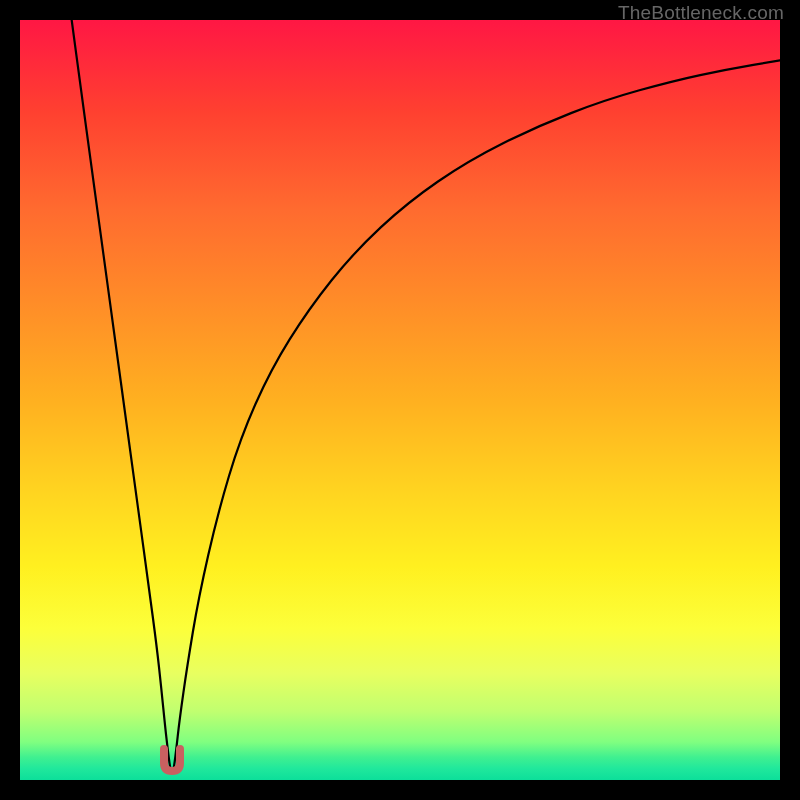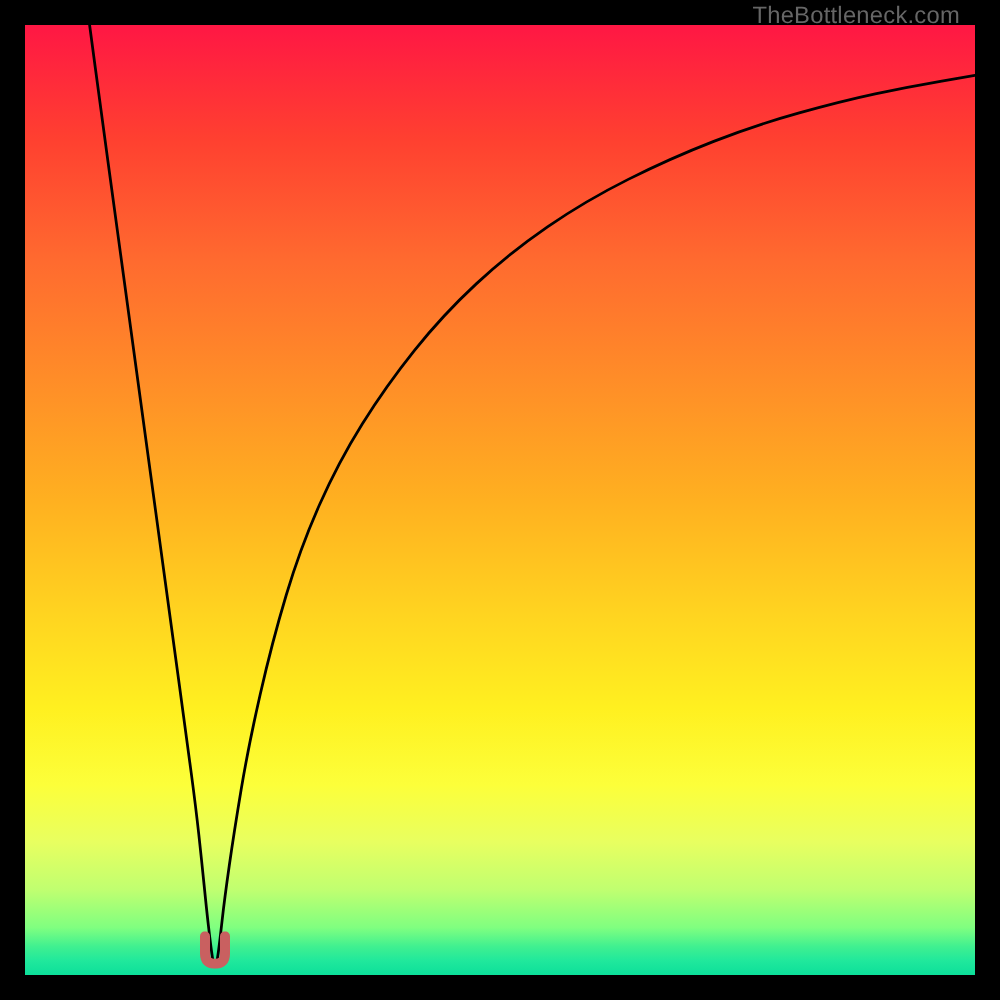--- a/index.html
+++ b/index.html
@@ -29,21 +29,21 @@
         #c0ff70 91%,
         #80ff80 95%,
         #40f090 97%,
         #20e89c 98.5%,
         #0cdf9a 100%
       );
     }
     .watermark {
       position: absolute;
       top: 2px;
-      right: 32px;
+      right: 16px;
       font-family: Arial, sans-serif;
       font-size: 19px;
       color: #666666;
       font-weight: normal;
       letter-spacing: 0.2px;
     }
     .curve-svg {
       position: absolute;
       top: 0;
       left: 0;

